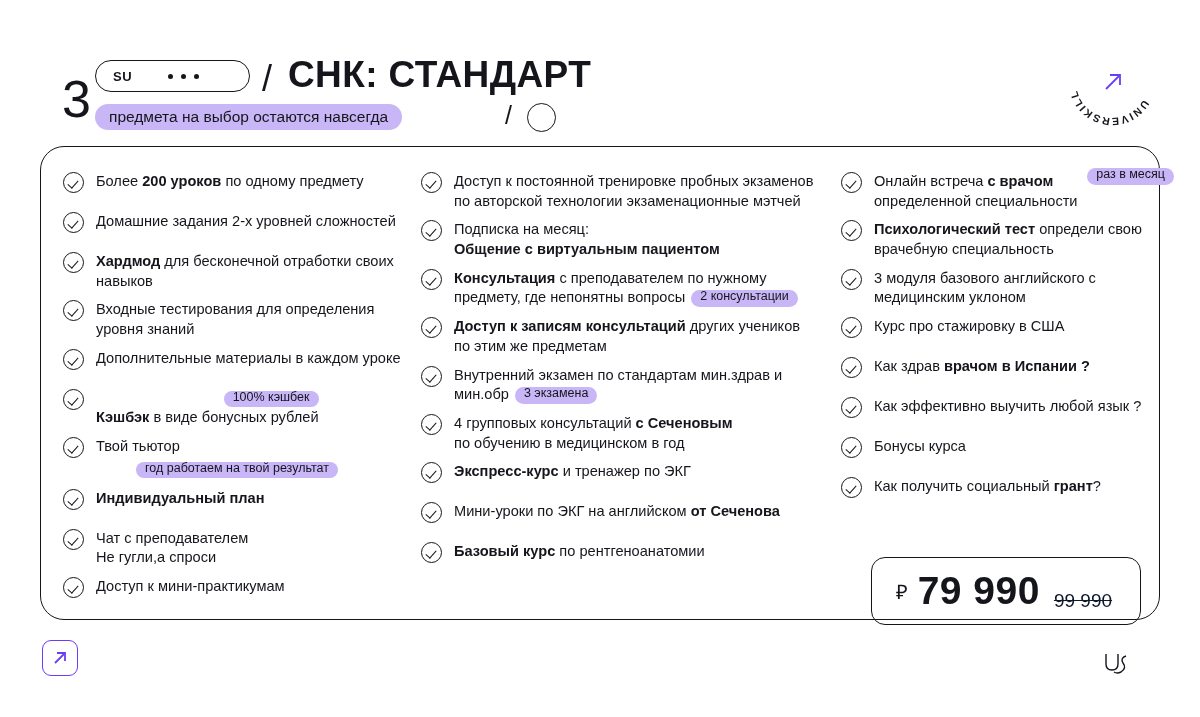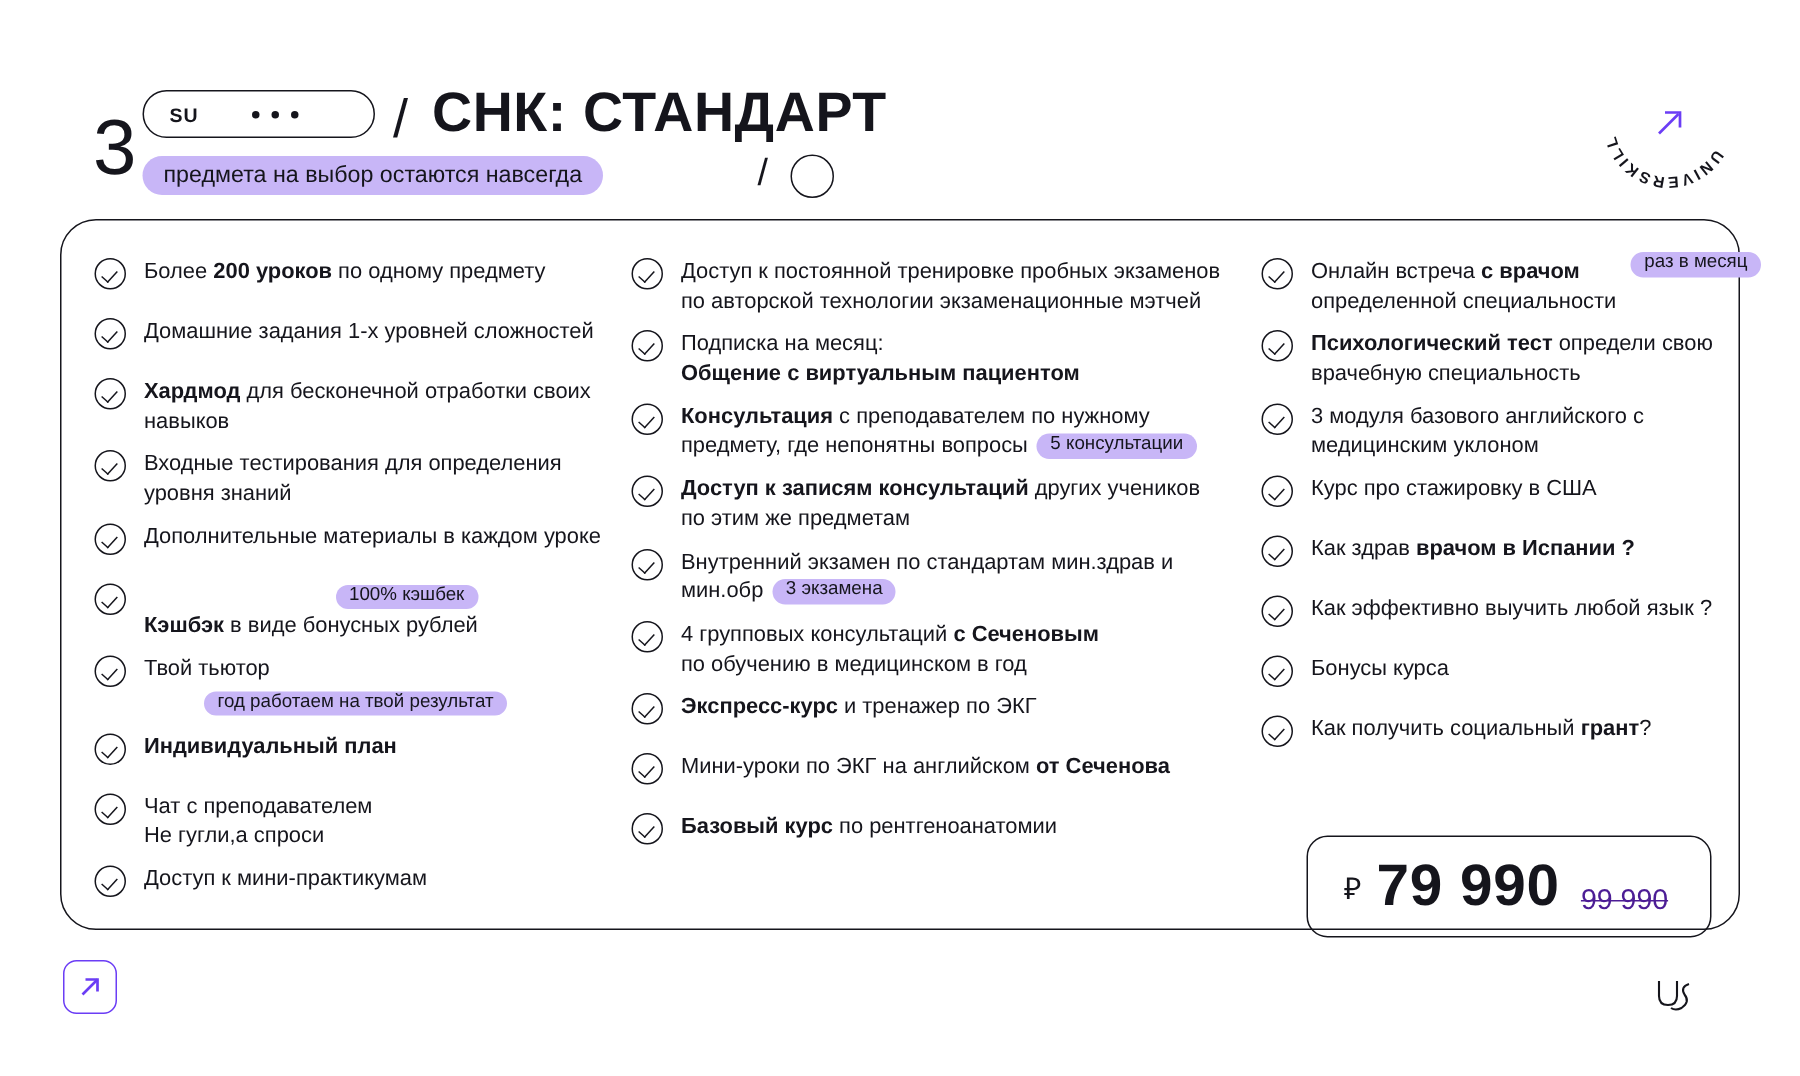--- a/index.html
+++ b/index.html
@@ -210,21 +210,21 @@
     color: #15151c;
   }
   .price-new {
     font-size: 39px;
     font-weight: 700;
     letter-spacing: 0.5px;
     color: #15151c;
   }
   .price-old {
     font-size: 19px;
-    color: #4c1d95;
+    color: #0f172a;
     margin-left: 14px;
     text-decoration: line-through;
     align-self: flex-end;
     margin-bottom: 12px;
   }
 
   
   .footer-arrow {
     position: absolute;
     left: 42px;
@@ -288,21 +288,21 @@
 
   <div class="card">
 
     <div class="col col1">
         <div class="item">
           <span class="check"></span>
           <div class="txt"><span>Более </span><b>200 уроков</b><span> по одному  предмету</span></div>
         </div>
         <div class="item">
           <span class="check"></span>
-          <div class="txt"><span>Домашние задания 1-х уровней сложностей</span></div>
+          <div class="txt"><span>Домашние задания 2-х уровней сложностей</span></div>
         </div>
         <div class="item">
           <span class="check"></span>
           <div class="txt"><b>Хардмод</b><span> для бесконечной отработки своих навыков</span></div>
         </div>
         <div class="item">
           <span class="check"></span>
           <div class="txt"><span>Входные тестирования для определения уровня знаний</span></div>
         </div>
         <div class="item">
@@ -334,21 +334,21 @@
         <div class="item">
           <span class="check"></span>
           <div class="txt"><span>Доступ к постоянной тренировке пробных экзаменов по авторской технологии экзаменационные мэтчей</span></div>
         </div>
         <div class="item">
           <span class="check"></span>
           <div class="txt"><span>Подписка на месяц:</span><br><b>Общение с виртуальным пациентом</b></div>
         </div>
         <div class="item">
           <span class="check"></span>
-          <div class="txt"><b>Консультация</b><span> с преподавателем по нужному предмету, где непонятны вопросы</span><span class="tag" style="margin-left: 6px;">5 консультации</span></div>
+          <div class="txt"><b>Консультация</b><span> с преподавателем по нужному предмету, где непонятны вопросы</span><span class="tag" style="margin-left: 6px;">2 консультации</span></div>
         </div>
         <div class="item">
           <span class="check"></span>
           <div class="txt"><b>Доступ к записям консультаций</b><span> других учеников по этим же предметам</span></div>
         </div>
         <div class="item">
           <span class="check"></span>
           <div class="txt"><span>Внутренний экзамен по стандартам мин.здрав и мин.обр</span><span class="tag" style="margin-left: 6px;">3 экзамена</span></div>
         </div>
         <div class="item">

